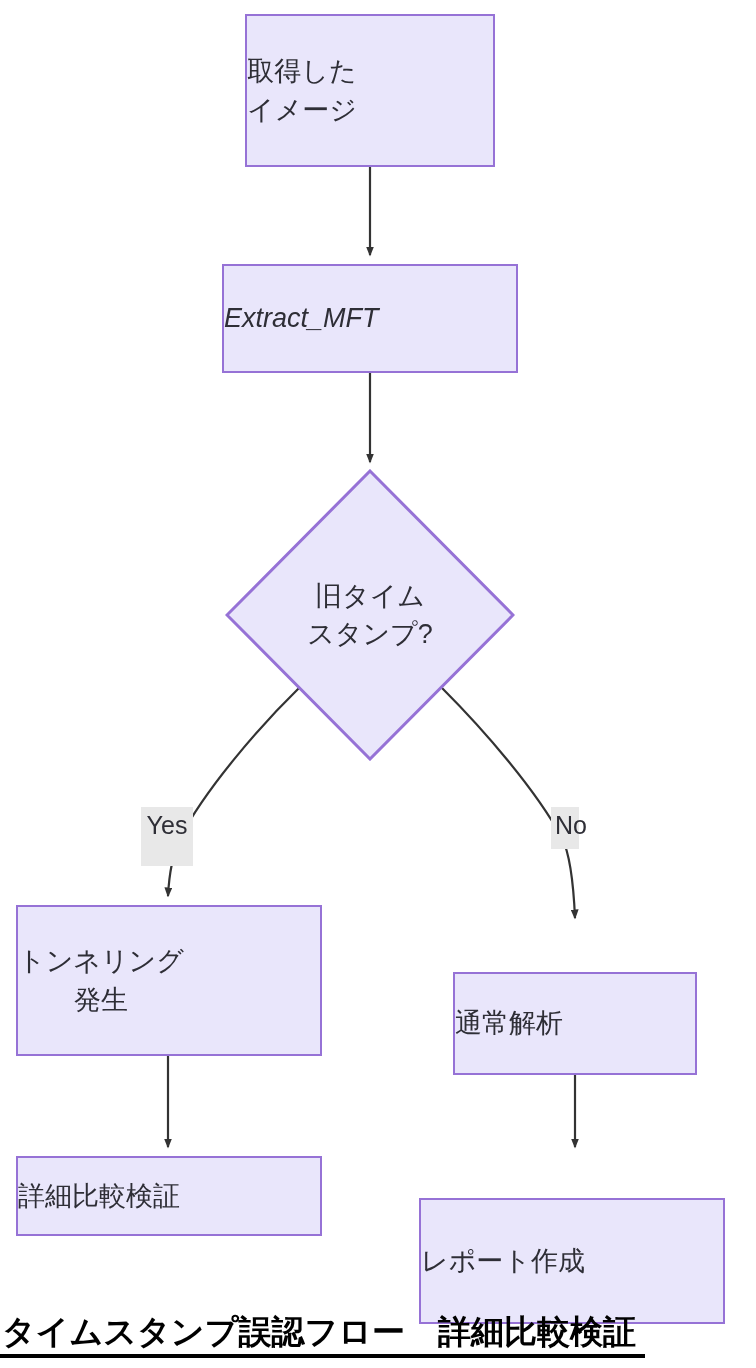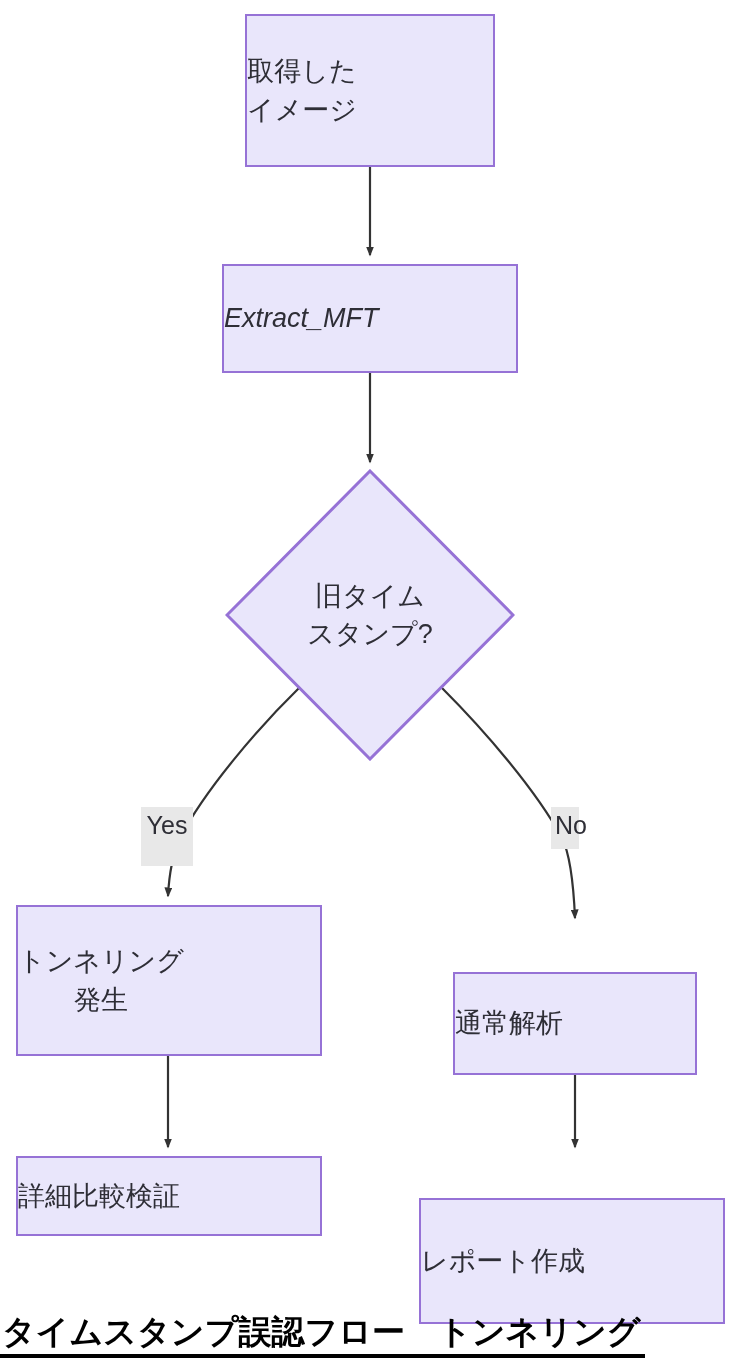--- a/index.html
+++ b/index.html
@@ -178,15 +178,15 @@
     <span class="node-label">詳細比較検証</span>
   </div>
 
   <div class="node" style="left:419px; top:1156px; width:306px; height:126px;margin-top:42px;">
     <span class="node-label">レポート作成</span>
   </div>
 
 </div>
 
 <div id="caption">
-  <div class="caption-text">タイムスタンプ誤認フロー　トンネリング</div>
+  <div class="caption-text">タイムスタンプ誤認フロー　詳細比較検証</div>
   <div class="caption-rule"></div>
 </div>
 
 </body></html>

